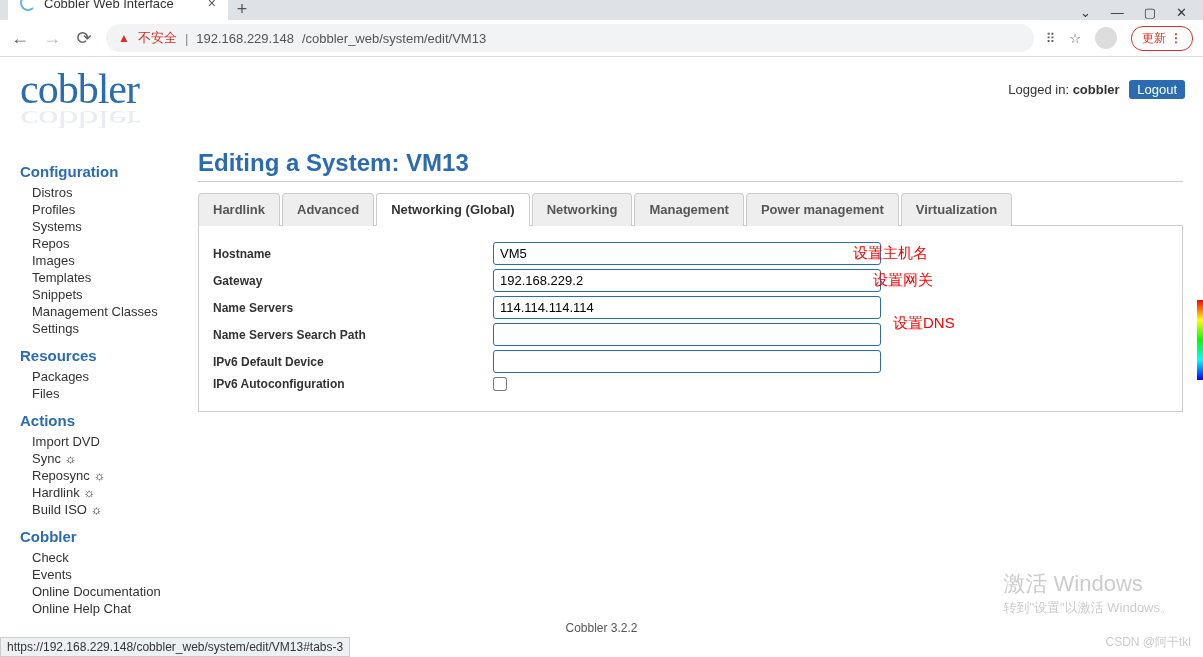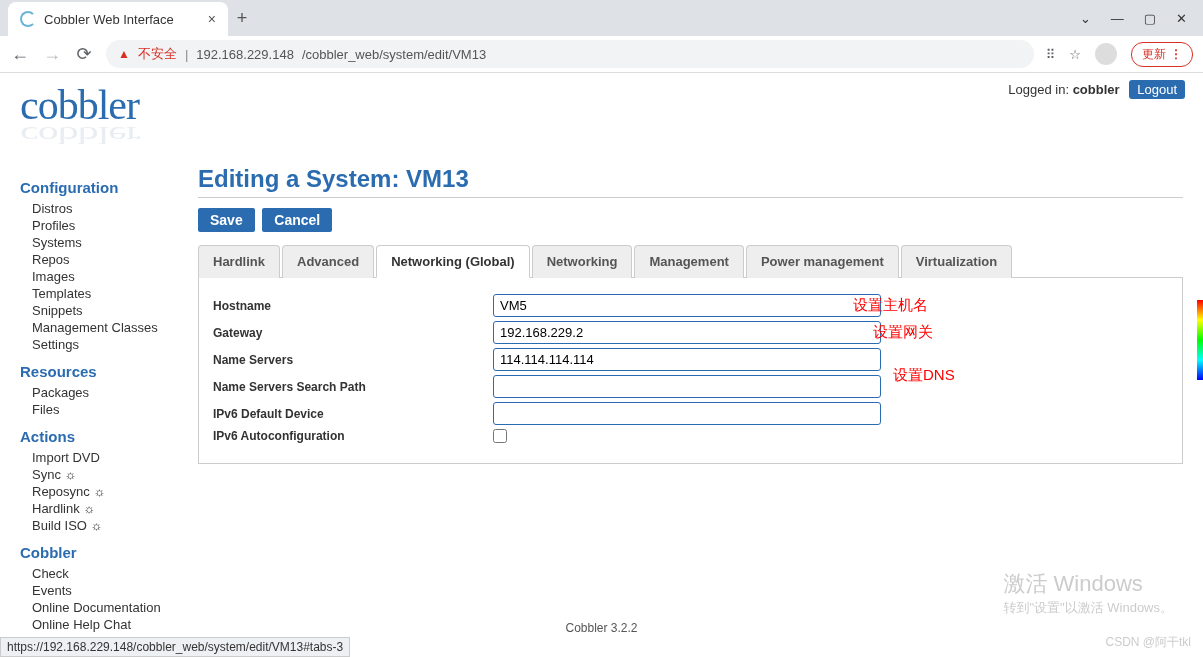--- a/index.html
+++ b/index.html
@@ -1,20 +1,20 @@
 <!DOCTYPE html>
 <html><head>
 <meta charset="utf-8">
 <style>
 * { margin: 0; padding: 0; box-sizing: border-box; }
 body { font-family: Arial, sans-serif; font-size: 13px; background: #fff; color: #333; width: 1203px; height: 657px; overflow: hidden; position: relative; }
 
 
 .browser-chrome { background: #fff; border-bottom: 1px solid #ddd; }
-.tab-bar { display: flex; align-items: center; height: 36px; background: #dee1e6; padding-left: 8px; }
+.tab-bar { display: flex; align-items: flex-end; height: 20px; background: #dee1e6; padding-left: 8px; }
 .tab { display: flex; align-items: center; background: #fff; height: 34px; padding: 0 12px; border-radius: 8px 8px 0 0; min-width: 220px; gap: 8px; margin-top: 2px; }
 .tab .favicon { width: 16px; height: 16px; border: 2px solid #6cb4d8; border-radius: 50%; border-right-color: transparent; }
 .tab .title { flex: 1; color: #333; }
 .tab .close { color: #555; font-size: 14px; cursor: pointer; }
 .new-tab { width: 28px; text-align: center; color: #555; font-size: 18px; cursor: pointer; }
 .win-controls { margin-left: auto; display: flex; gap: 20px; padding-right: 16px; color: #333; font-size: 13px; align-items: center; }
 .win-controls span { cursor: pointer; }
 
 .addr-bar { display: flex; align-items: center; height: 36px; padding: 0 10px; gap: 12px; background: #fff; }
 .addr-bar .nav-btn { color: #5f6368; font-size: 18px; cursor: pointer; width: 20px; text-align: center; }
@@ -150,24 +150,20 @@
       <li>Check</li>
       <li>Events</li>
       <li>Online Documentation</li>
       <li>Online Help Chat</li>
     </ul>
   </div>
 
   <div class="content">
     <h1>Editing a System: VM13</h1>
     <div class="divider"></div>
-    <div class="action-bar">
-      <button class="btn">Save</button>
-      <button class="btn">Cancel</button>
-    </div>
     <div class="tabs">
       <div class="tab-item">Hardlink</div>
       <div class="tab-item">Advanced</div>
       <div class="tab-item active">Networking (Global)</div>
       <div class="tab-item">Networking</div>
       <div class="tab-item">Management</div>
       <div class="tab-item">Power management</div>
       <div class="tab-item">Virtualization</div>
     </div>
     <div class="form-panel">

